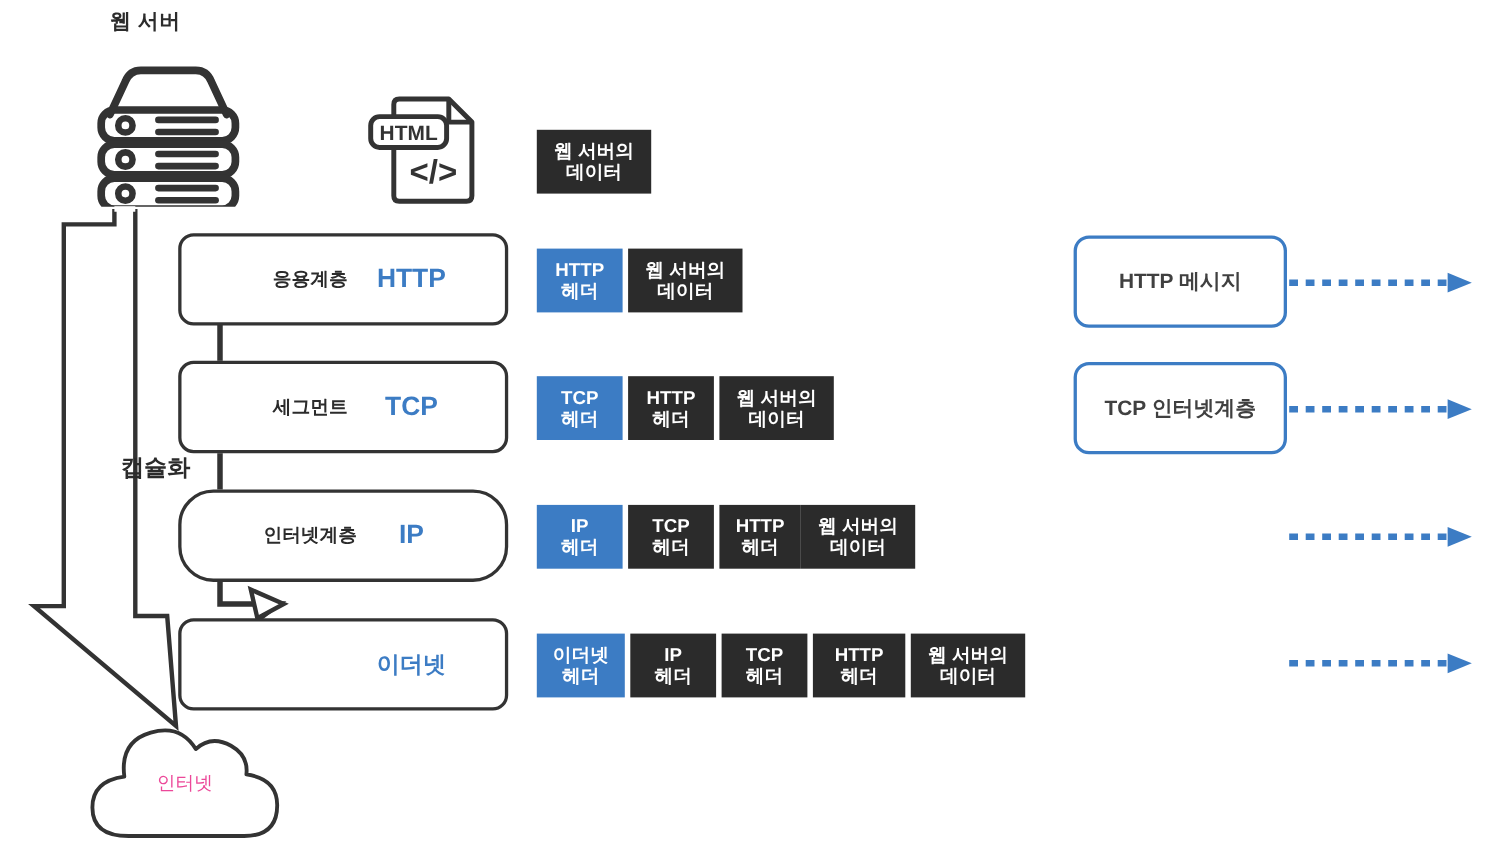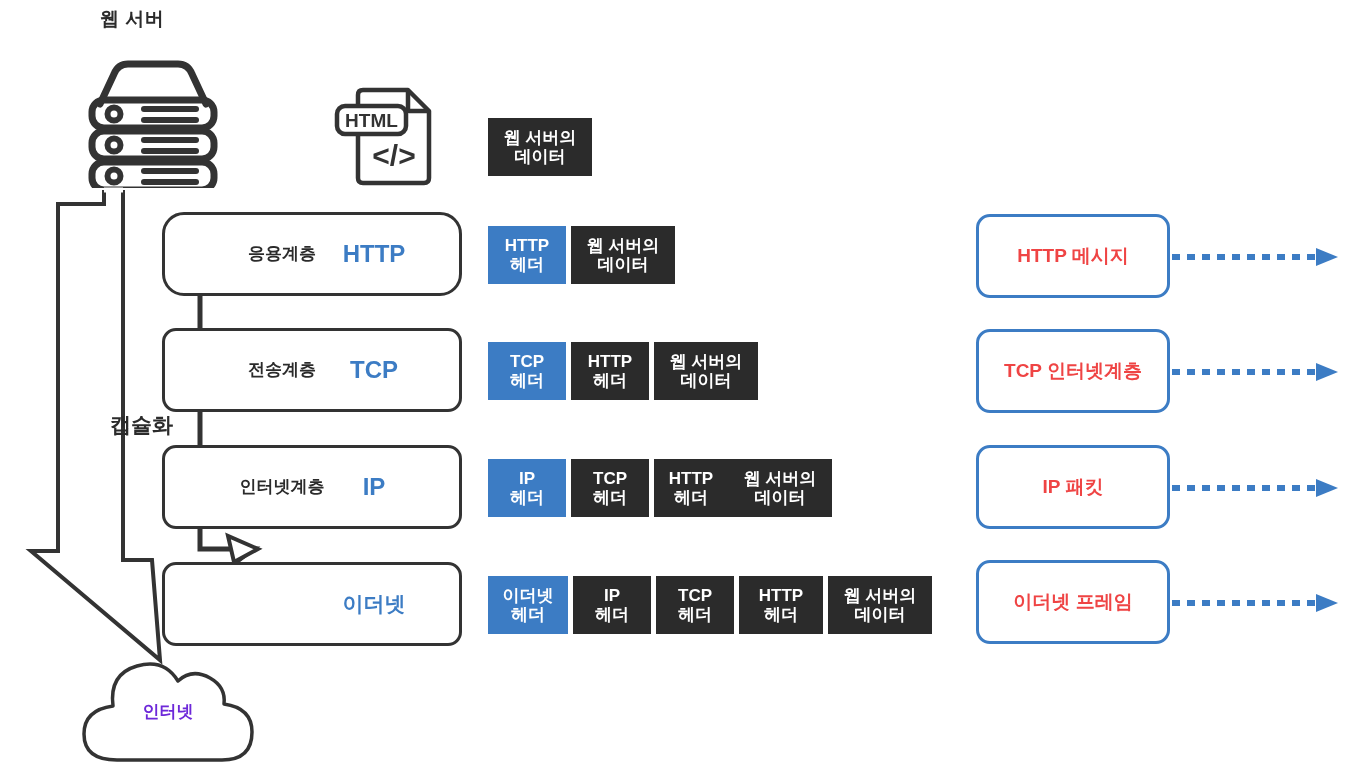--- a/index.html
+++ b/index.html
@@ -80,22 +80,22 @@
     white-space: nowrap;
     z-index: 6;
   }
 
   
   .cloud-label {
     left: 123px; top: 700px;
     width: 90px;
     text-align: center;
     font-size: 17px;
-    font-weight: bold;
-    color: #6d28d9;
+    font-weight: normal;
+    color: #ec4899;
     z-index: 6;
   }
 
   
   .packet-row {
     position: absolute;
     display: flex;
     align-items: center;
   }
   .pkt-cell {
@@ -120,21 +120,21 @@
     width: 194px;
     height: 84px;
     border: 3.5px solid #3c7cc4;
     border-radius: 14px;
     background: #ffffff;
     display: flex;
     align-items: center;
     justify-content: center;
     font-size: 19px;
     font-weight: bold;
-    color: #ef4444;
+    color: #404040;
     white-space: nowrap;
   }
   .pdu-arrow { position: absolute; left: 1170px; }
 </style>
 </head>
 <body>
 
 <div id="stage">
 
   <div class="abs web-server-title">웹 서버</div>
@@ -186,31 +186,31 @@
              Q12 112 12 86
              Q12 62 41 58
              Q37 26 65 18
              Q92 10 106 33
              Q120 20 138 30
              Q154 39 152 56
              Q180 60 180 84
              Q180 112 150 112 Z" fill="#ffffff" stroke="#333333" stroke-width="3.5" stroke-linejoin="round"></path>
   </svg>
 
-  <div class="layer-box" style="top:212px;border-radius:22px;">
+  <div class="layer-box" style="top:212px;">
     <div class="layer-name">응용계층</div>
     <div class="layer-proto">HTTP</div>
   </div>
 
   <div class="layer-box" style="top:328px;">
-    <div class="layer-name">전송계층</div>
+    <div class="layer-name">세그먼트</div>
     <div class="layer-proto">TCP</div>
   </div>
 
-  <div class="layer-box" style="top:445px;">
+  <div class="layer-box" style="top:445px;border-radius:32px;">
     <div class="layer-name">인터넷계층</div>
     <div class="layer-proto">IP</div>
   </div>
 
   <div class="layer-box" style="top:562px;">
     <div class="layer-proto ko">이더넷</div>
   </div>
 
   <div class="abs encap-label">캡슐화</div>
 
@@ -275,25 +275,23 @@
     <line x1="2" y1="11" x2="148" y2="11" stroke="#3c7cc4" stroke-width="6" stroke-dasharray="8 7"></line>
     <path d="M146 2 L168 11 L146 20 Z" fill="#3c7cc4"></path>
   </svg>
 
   <div class="pdu-box" style="top:329px;">TCP 인터넷계층</div>
   <svg class="pdu-arrow" style="top:361px;" width="180" height="22" viewBox="0 0 180 22">
     <line x1="2" y1="11" x2="148" y2="11" stroke="#3c7cc4" stroke-width="6" stroke-dasharray="8 7"></line>
     <path d="M146 2 L168 11 L146 20 Z" fill="#3c7cc4"></path>
   </svg>
 
-  <div class="pdu-box" style="top:445px;">IP 패킷</div>
   <svg class="pdu-arrow" style="top:477px;" width="180" height="22" viewBox="0 0 180 22">
     <line x1="2" y1="11" x2="148" y2="11" stroke="#3c7cc4" stroke-width="6" stroke-dasharray="8 7"></line>
     <path d="M146 2 L168 11 L146 20 Z" fill="#3c7cc4"></path>
   </svg>
 
-  <div class="pdu-box" style="top:560px;">이더넷 프레임</div>
   <svg class="pdu-arrow" style="top:592px;" width="180" height="22" viewBox="0 0 180 22">
     <line x1="2" y1="11" x2="148" y2="11" stroke="#3c7cc4" stroke-width="6" stroke-dasharray="8 7"></line>
     <path d="M146 2 L168 11 L146 20 Z" fill="#3c7cc4"></path>
   </svg>
 
 </div>
 
 </body></html>

